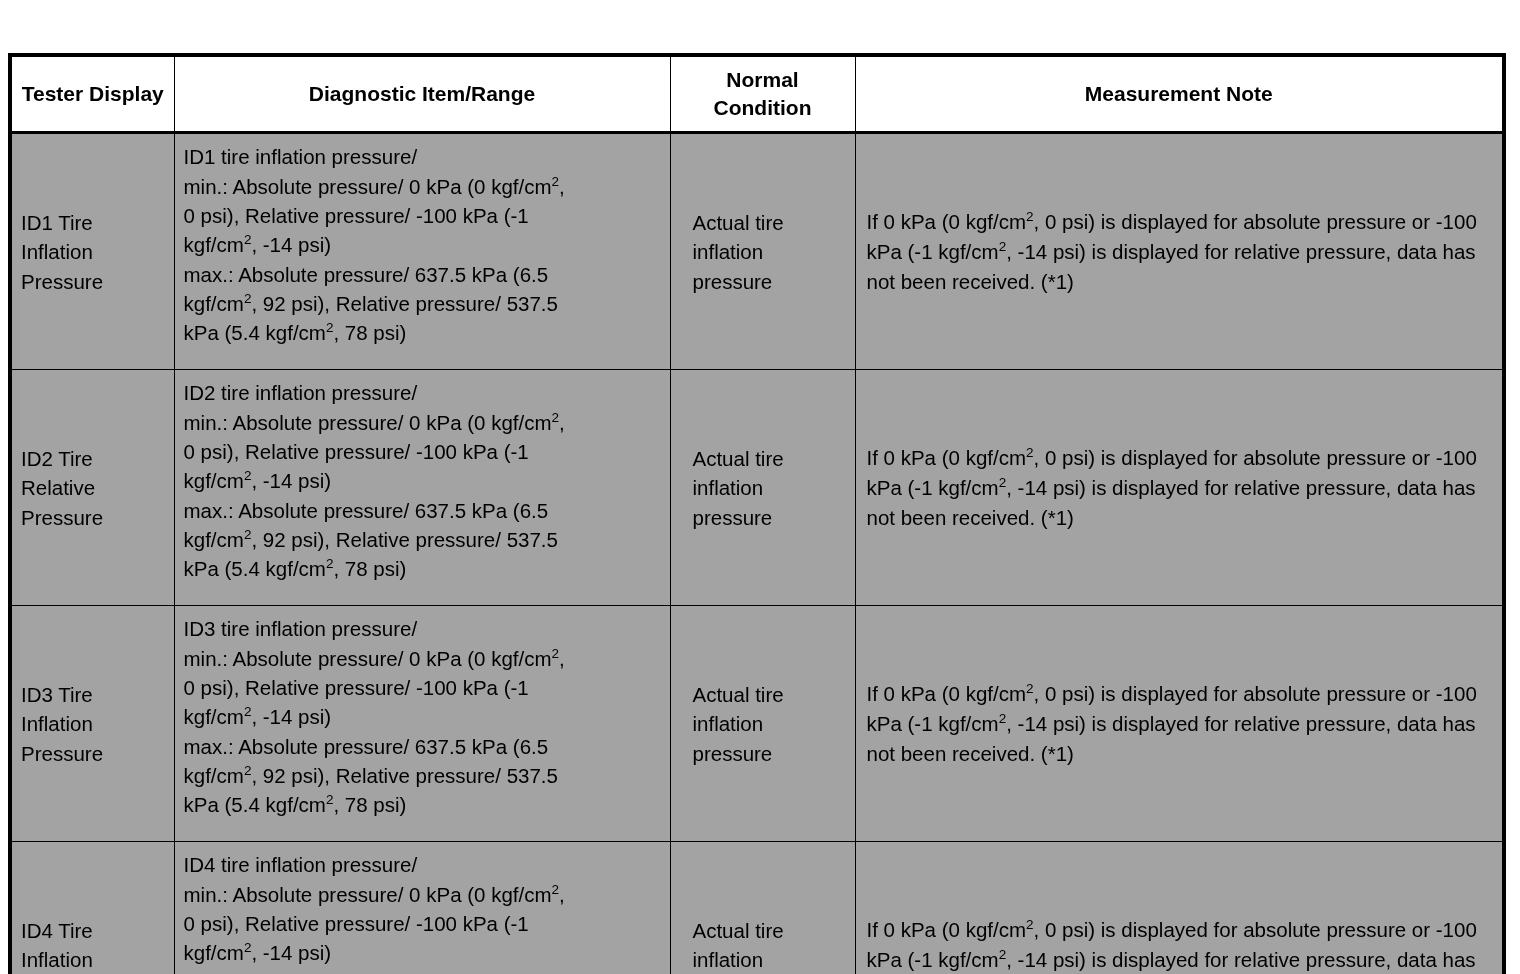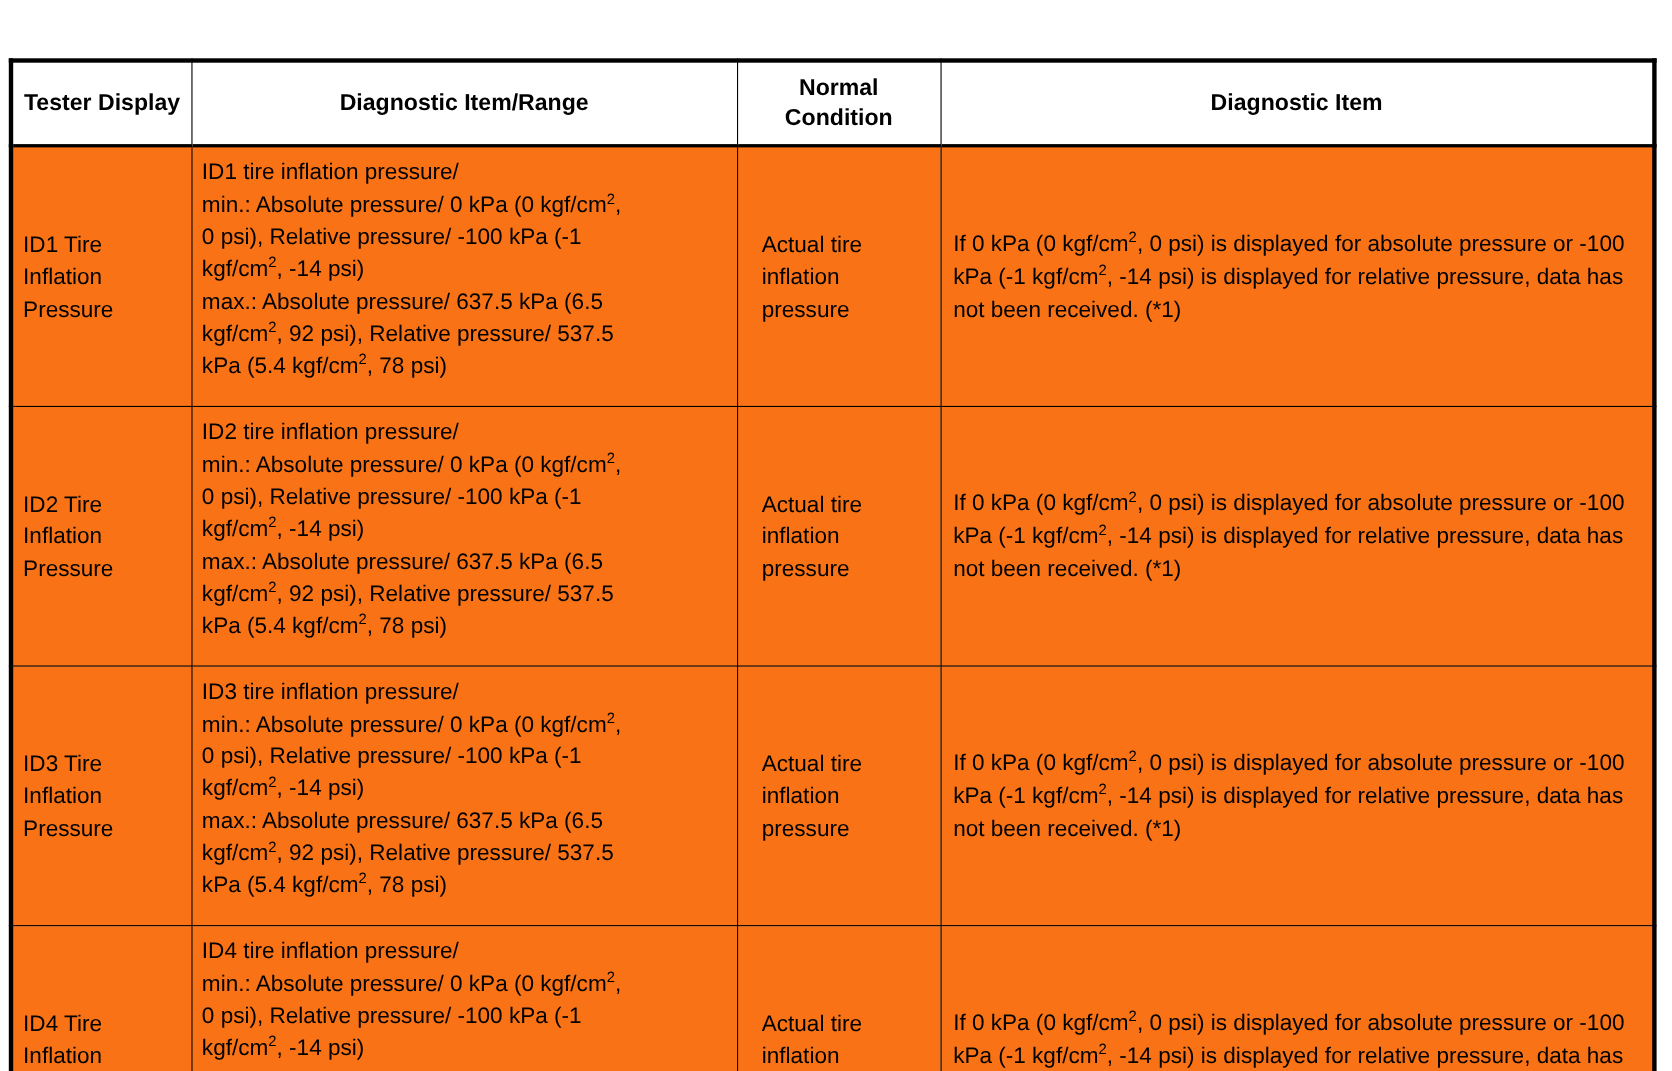--- a/index.html
+++ b/index.html
@@ -53,21 +53,21 @@
     line-height: 1.32;
     padding: 9px 6px 10px 6px;
     background: #ffffff;
   }
 
   tbody td {
     vertical-align: top;
     font-size: 20.5px;
     line-height: 1.43;
     padding: 7px 10px 7px 9px;
-    background: #f97316;
+    background: #a3a3a3;
   }
 
   td.c-tester {
     vertical-align: middle;
     padding-left: 9px;
     white-space: pre-line;
   }
   td.c-item {
     vertical-align: top;
     white-space: pre-line;
@@ -114,21 +114,21 @@
       <col class="w-note">
     </colgroup>
 
     <thead>
       <tr>
         <th>Tester
 Display</th>
         <th>Diagnostic Item/Range</th>
         <th>Normal
 Condition</th>
-        <th>Diagnostic Item</th>
+        <th>Measurement Note</th>
       </tr>
     </thead>
 
     <tbody>
 
       <tr class="row-body">
         <td class="c-tester">ID1 Tire
 Inflation
 Pressure</td>
         <td class="c-item">ID1 tire inflation pressure/
@@ -139,21 +139,21 @@
 kgf/cm<sup>2</sup>, 92 psi), Relative pressure/ 537.5
 kPa (5.4 kgf/cm<sup>2</sup>, 78 psi)</td>
         <td class="c-normal">Actual tire
 inflation
 pressure</td>
         <td class="c-note">If 0 kPa (0 kgf/cm<sup>2</sup>, 0 psi) is displayed for absolute pressure or -100 kPa (-1 kgf/cm<sup>2</sup>, -14 psi) is displayed for relative pressure, data has not been received. (*1)</td>
       </tr>
 
       <tr class="row-body">
         <td class="c-tester">ID2 Tire
-Inflation
+Relative
 Pressure</td>
         <td class="c-item">ID2 tire inflation pressure/
 min.: Absolute pressure/ 0 kPa (0 kgf/cm<sup>2</sup>,
 0 psi), Relative pressure/ -100 kPa (-1
 kgf/cm<sup>2</sup>, -14 psi)
 max.: Absolute pressure/ 637.5 kPa (6.5
 kgf/cm<sup>2</sup>, 92 psi), Relative pressure/ 537.5
 kPa (5.4 kgf/cm<sup>2</sup>, 78 psi)</td>
         <td class="c-normal">Actual tire
 inflation

